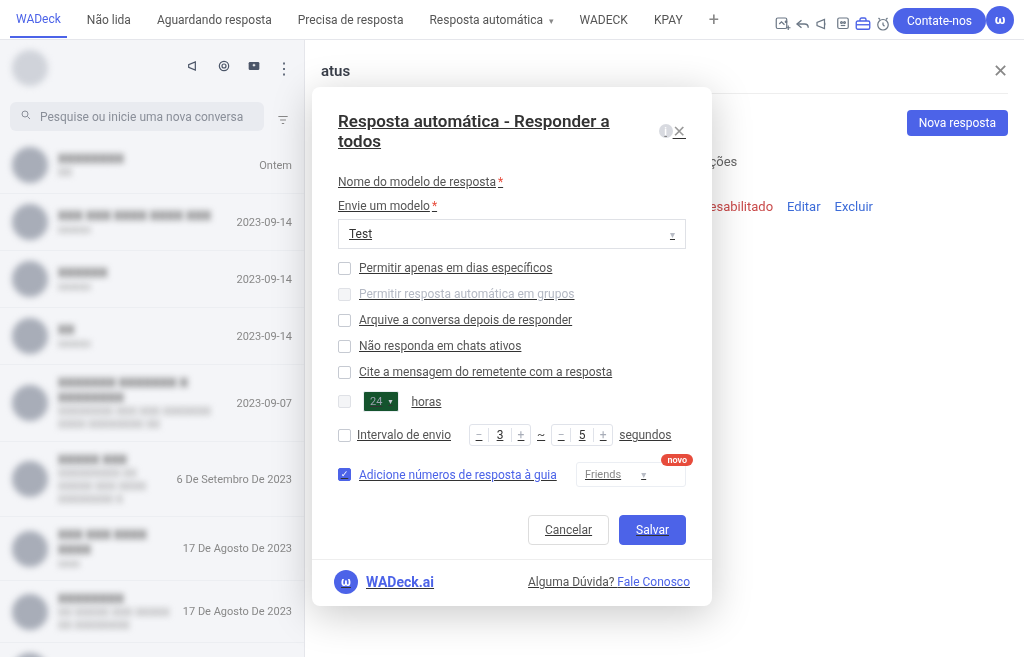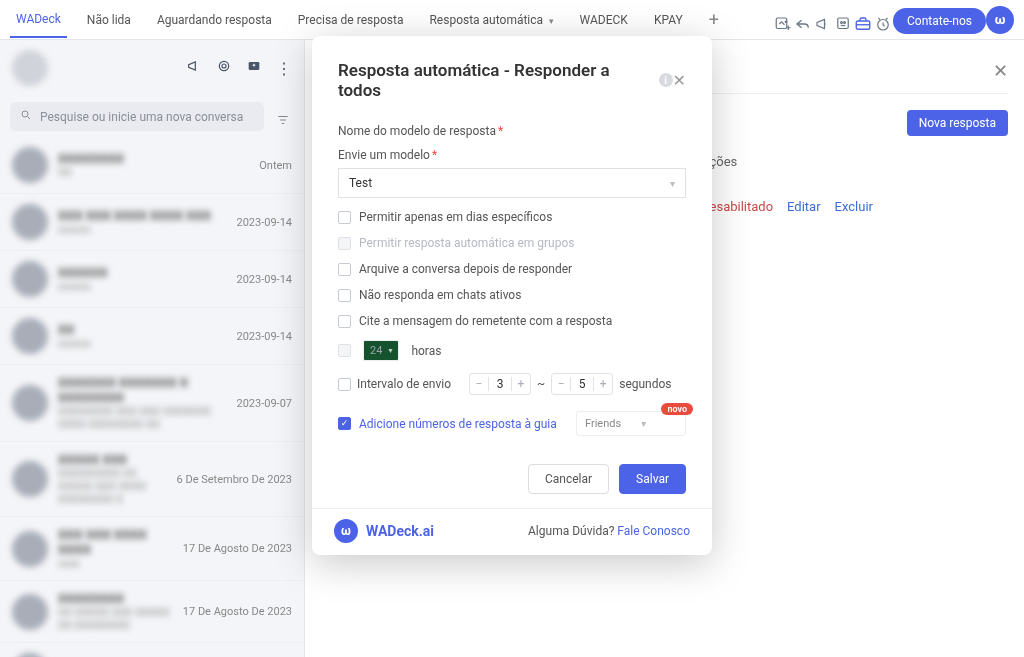--- a/index.html
+++ b/index.html
@@ -113,23 +113,24 @@
   .tbl-actions { margin-left: 380px;}
   .tbl-row { display: flex; margin-top: 30px; font-size: 13px;}
   .act-disabled { color: #c94a4a; margin-left: 380px;}
   .act-edit { color: #3d6cd8; margin-left: 14px;}
   .act-del { color: #3d6cd8; margin-left: 14px;}
   
   .modal-overlay {
     position: absolute;
     inset: 0;
     display: flex;
-    align-items: flex-start;
+    align-items: center;
     justify-content: center;
     padding-top: 36px;
+    text-decoration: underline;
   }
   .modal {
     width: 400px;
     background: #fff;
     border-radius: 8px;
     box-shadow: 0 8px 40px rgba(0,0,0,0.22);
     padding: 0;
   }
   .modal-head {
     padding: 24px 26px 10px;

